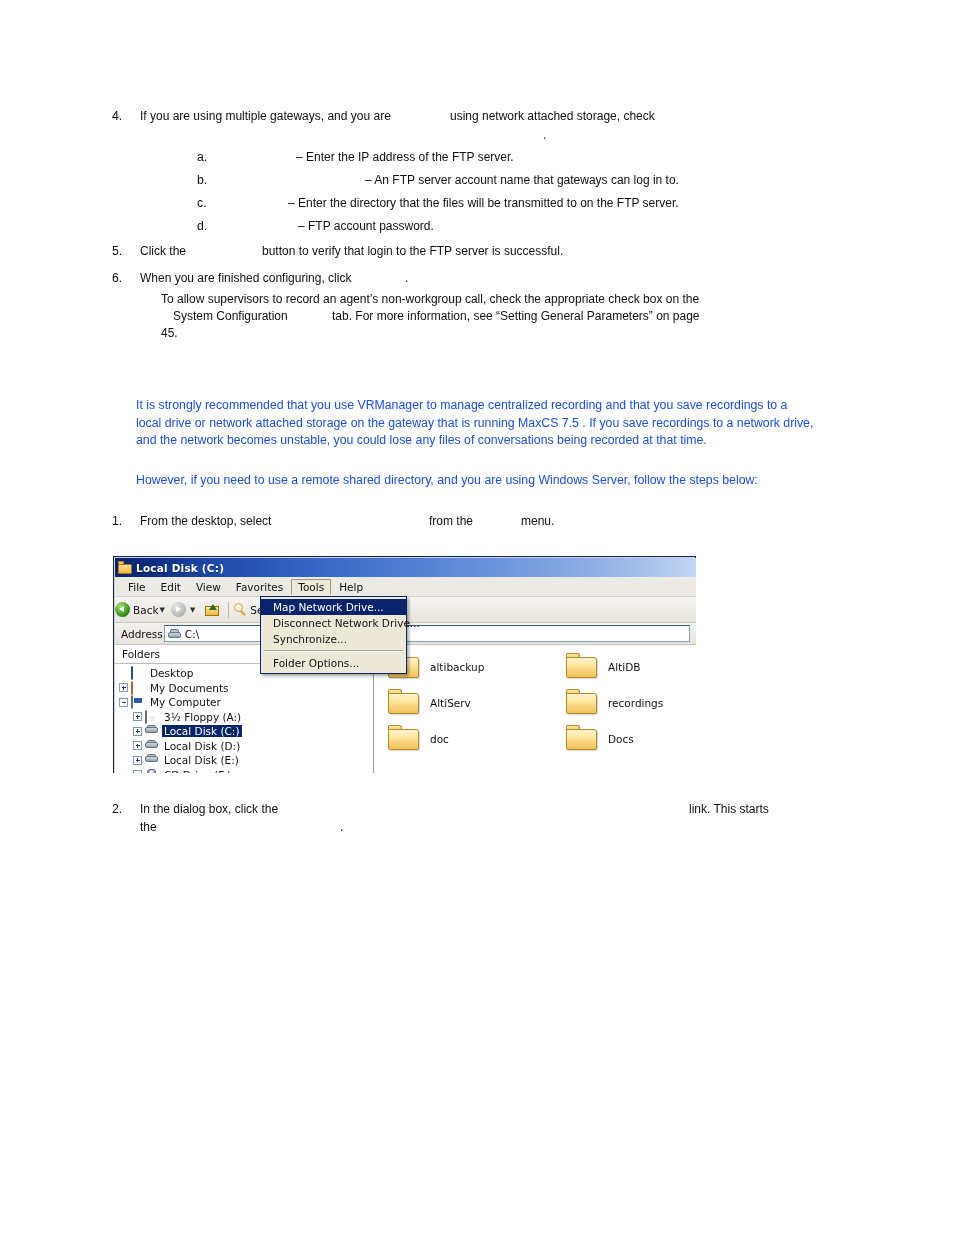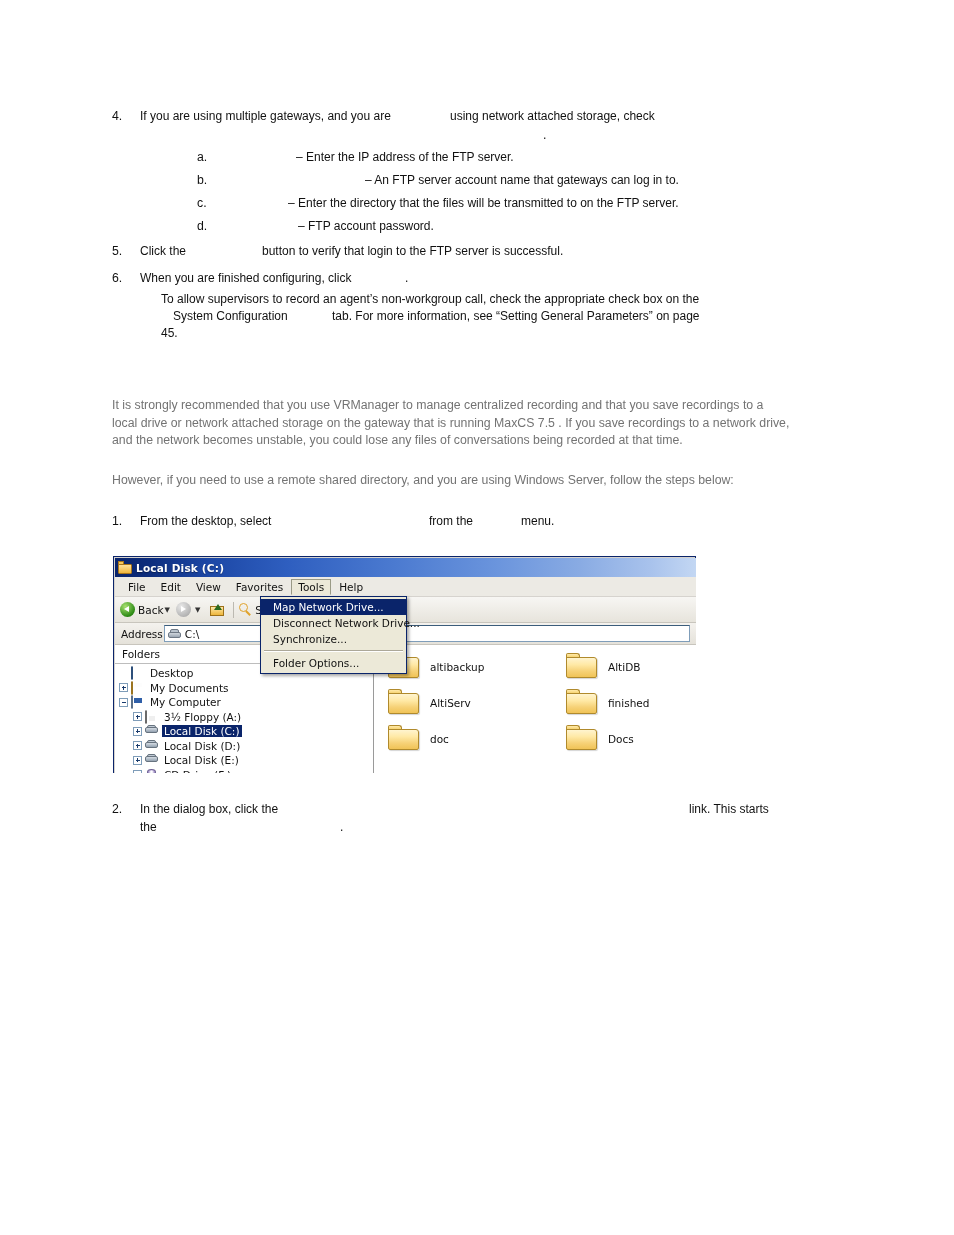--- a/index.html
+++ b/index.html
@@ -34,21 +34,22 @@
     position: absolute;
     font-size: 12px;
     line-height: 17.5px;
     color: #111;
     white-space: pre;
   }
   .para {
     position: absolute;
     font-size: 12.3px;
     line-height: 17.5px;
-    color: #737373;
+    color: #1d4ed8;
+    margin-left: 24px;
   }
 
   
   #explorer-shot {
     position: absolute;
     left: 113px;
     top: 556px;
     width: 583px;
     height: 217px;
     overflow: hidden;
@@ -142,21 +143,20 @@
   
   .xp-toolbar {
     position: absolute;
     left: 1px; top: 40px;
     width: 581px; height: 26px;
     background: linear-gradient(#f7f6f3, #e7e4dc);
     border-bottom: 1px solid #c8c5bd;
     box-sizing: border-box;
     display: flex;
     align-items: center;
-    padding-left: 5px;
   }
   .tb-btn {
     display: flex;
     align-items: center;
     font-size: 10.5px;
     color: #111;
     margin-right: 2px;
     white-space: nowrap;
   }
   .circ {
@@ -748,21 +748,21 @@
                   <span class="tab"></span>
                   <span class="body"></span>
                 </span>
               <span class="folder-label">AltiServ</span>
             </div>
             <div class="folder-cell">
               <span class="big-folder">
                   <span class="tab"></span>
                   <span class="body"></span>
                 </span>
-              <span class="folder-label">finished</span>
+              <span class="folder-label">recordings</span>
             </div>
             <div class="folder-cell">
               <span class="big-folder">
                   <span class="tab"></span>
                   <span class="body"></span>
                 </span>
               <span class="folder-label">doc</span>
             </div>
             <div class="folder-cell">
               <span class="big-folder">

